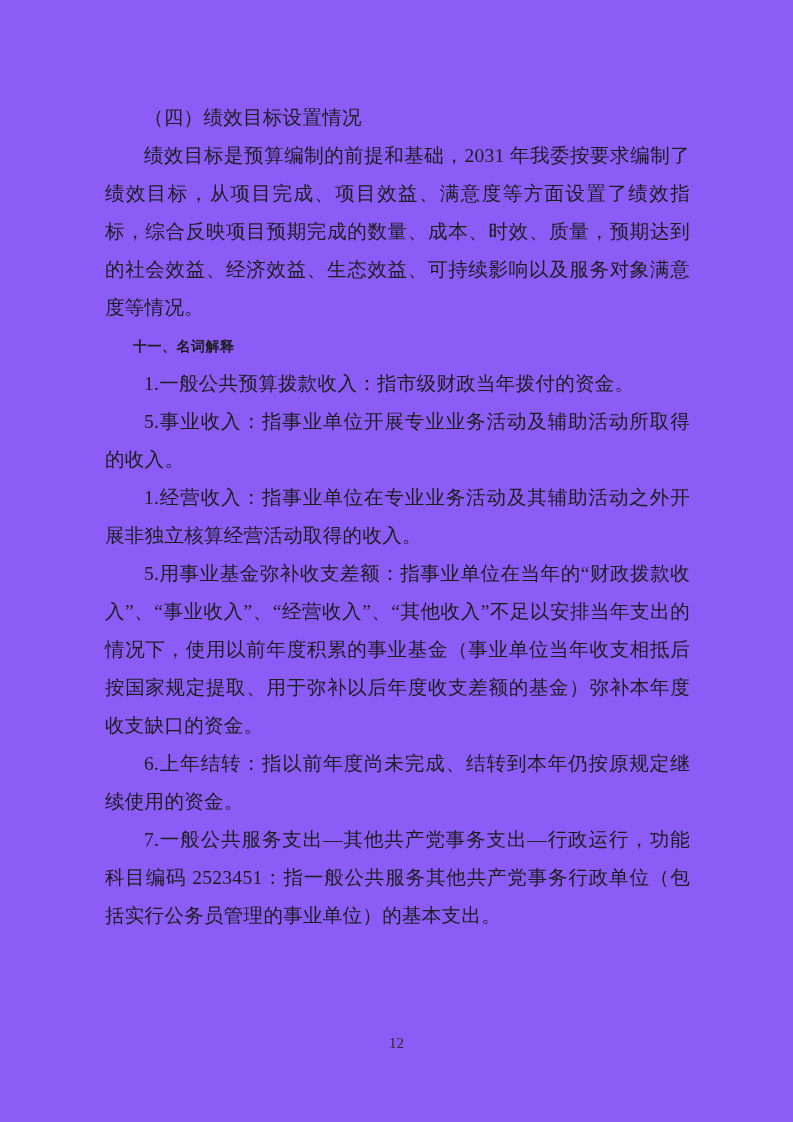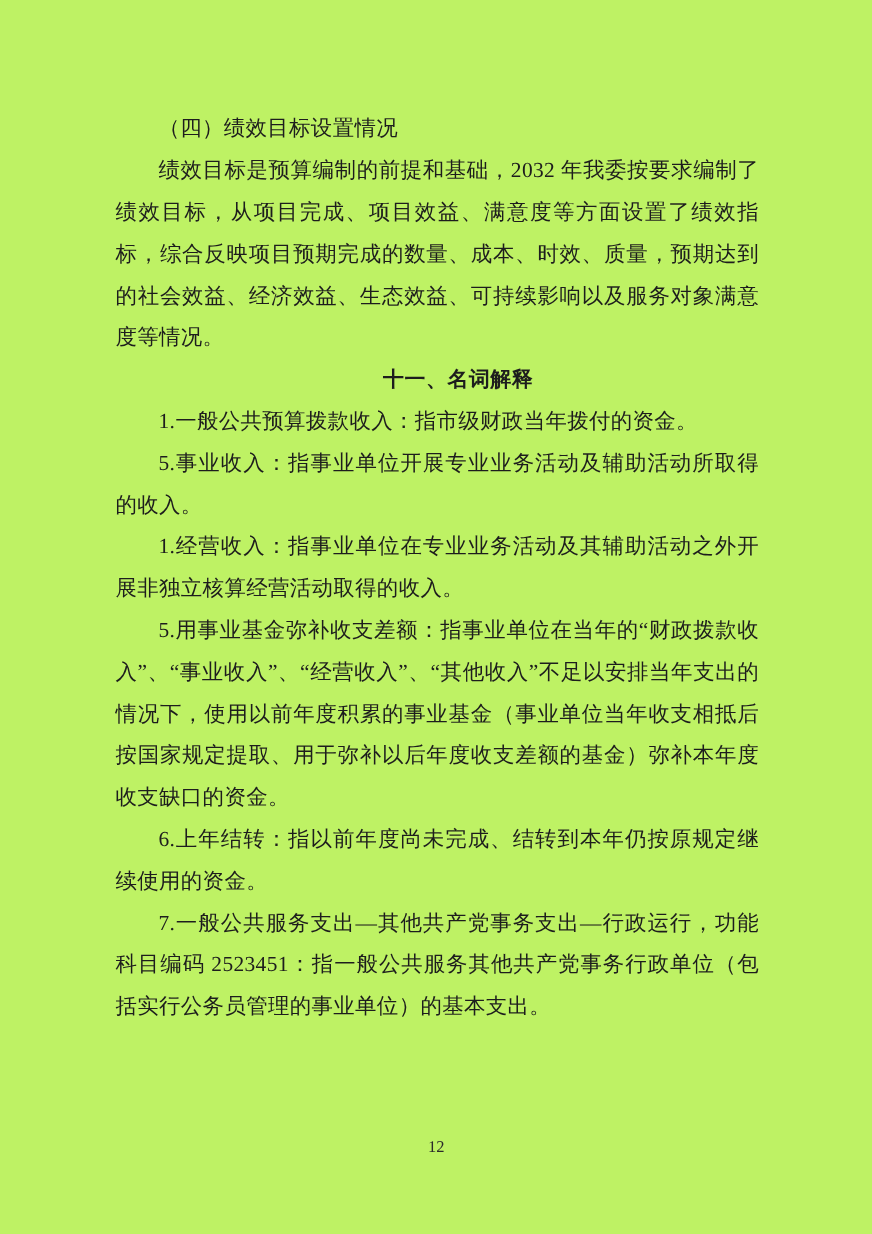--- a/index.html
+++ b/index.html
@@ -4,21 +4,21 @@
 <style>
   html, body {
     margin: 0;
     padding: 0;
     background: #ffffff;
   }
   .page {
     position: relative;
     width: 793px;
     height: 1122px;
-    background: #bef264;
+    background: #8b5cf6;
     overflow: hidden;
     font-family: "Liberation Serif", "DejaVu Serif", serif;
     color: #1d1d1d;
   }
   .content {
     position: absolute;
     left: 105px;
     top: 99px;
     width: 585px;
   }
@@ -31,42 +31,42 @@
     text-align: justify;
     text-justify: inter-character;
     letter-spacing: 0.3px;
   }
   .content p.subheading {
     text-align: left;
   }
   .content p.heading {
     font-family: "Liberation Sans", "DejaVu Sans", sans-serif;
     font-weight: 700;
-    font-size: 19px;
-    text-align: center;
+    font-size: 14px;
+    text-align: left;
     letter-spacing: 0.5px;
   }
   .page-number {
     position: absolute;
     top: 1035px;
     left: 0;
     width: 100%;
     text-align: center;
     font-size: 15px;
     color: #2a2a2a;
     font-family: "Liberation Serif", "DejaVu Serif", serif;
   }
 </style>
 </head>
 <body>
 
 <div class="page">
   <div class="content">
       <p class="subheading">（四）绩效目标设置情况</p>
-      <p class="body">绩效目标是预算编制的前提和基础，2032 年我委按要求编制了绩效目标，从项目完成、项目效益、满意度等方面设置了绩效指标，综合反映项目预期完成的数量、成本、时效、质量，预期达到的社会效益、经济效益、生态效益、可持续影响以及服务对象满意度等情况。</p>
+      <p class="body">绩效目标是预算编制的前提和基础，2031 年我委按要求编制了绩效目标，从项目完成、项目效益、满意度等方面设置了绩效指标，综合反映项目预期完成的数量、成本、时效、质量，预期达到的社会效益、经济效益、生态效益、可持续影响以及服务对象满意度等情况。</p>
       <p class="heading">十一、名词解释</p>
       <p class="body">1.一般公共预算拨款收入：指市级财政当年拨付的资金。</p>
       <p class="body">5.事业收入：指事业单位开展专业业务活动及辅助活动所取得的收入。</p>
       <p class="body">1.经营收入：指事业单位在专业业务活动及其辅助活动之外开展非独立核算经营活动取得的收入。</p>
       <p class="body">5.用事业基金弥补收支差额：指事业单位在当年的“财政拨款收入”、“事业收入”、“经营收入”、“其他收入”不足以安排当年支出的情况下，使用以前年度积累的事业基金（事业单位当年收支相抵后按国家规定提取、用于弥补以后年度收支差额的基金）弥补本年度收支缺口的资金。</p>
       <p class="body">6.上年结转：指以前年度尚未完成、结转到本年仍按原规定继续使用的资金。</p>
       <p class="body">7.一般公共服务支出—其他共产党事务支出—行政运行，功能科目编码 2523451：指一般公共服务其他共产党事务行政单位（包括实行公务员管理的事业单位）的基本支出。</p>
     </div>
   <div class="page-number">12</div>
 </div>

